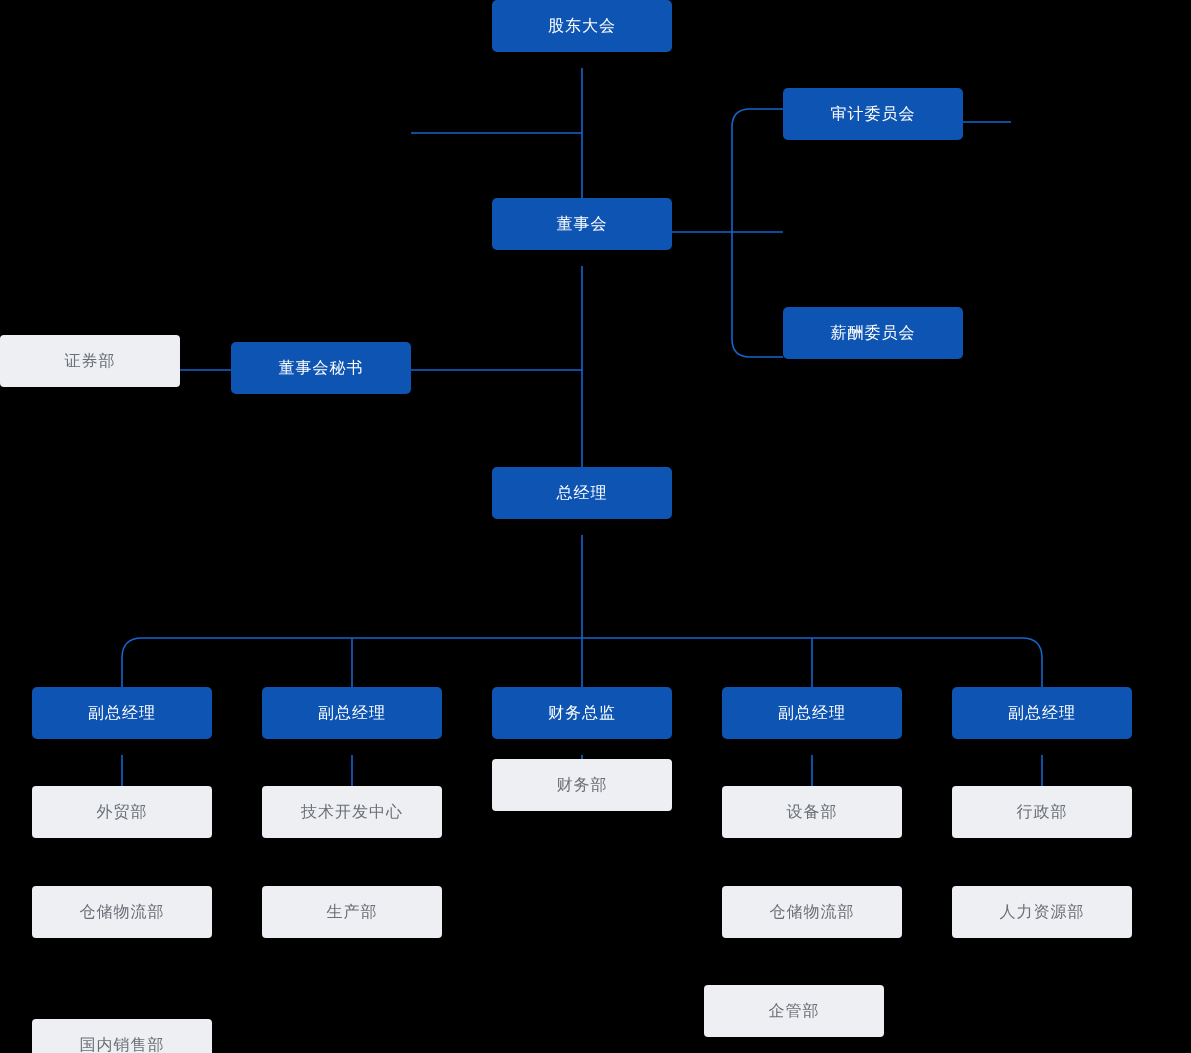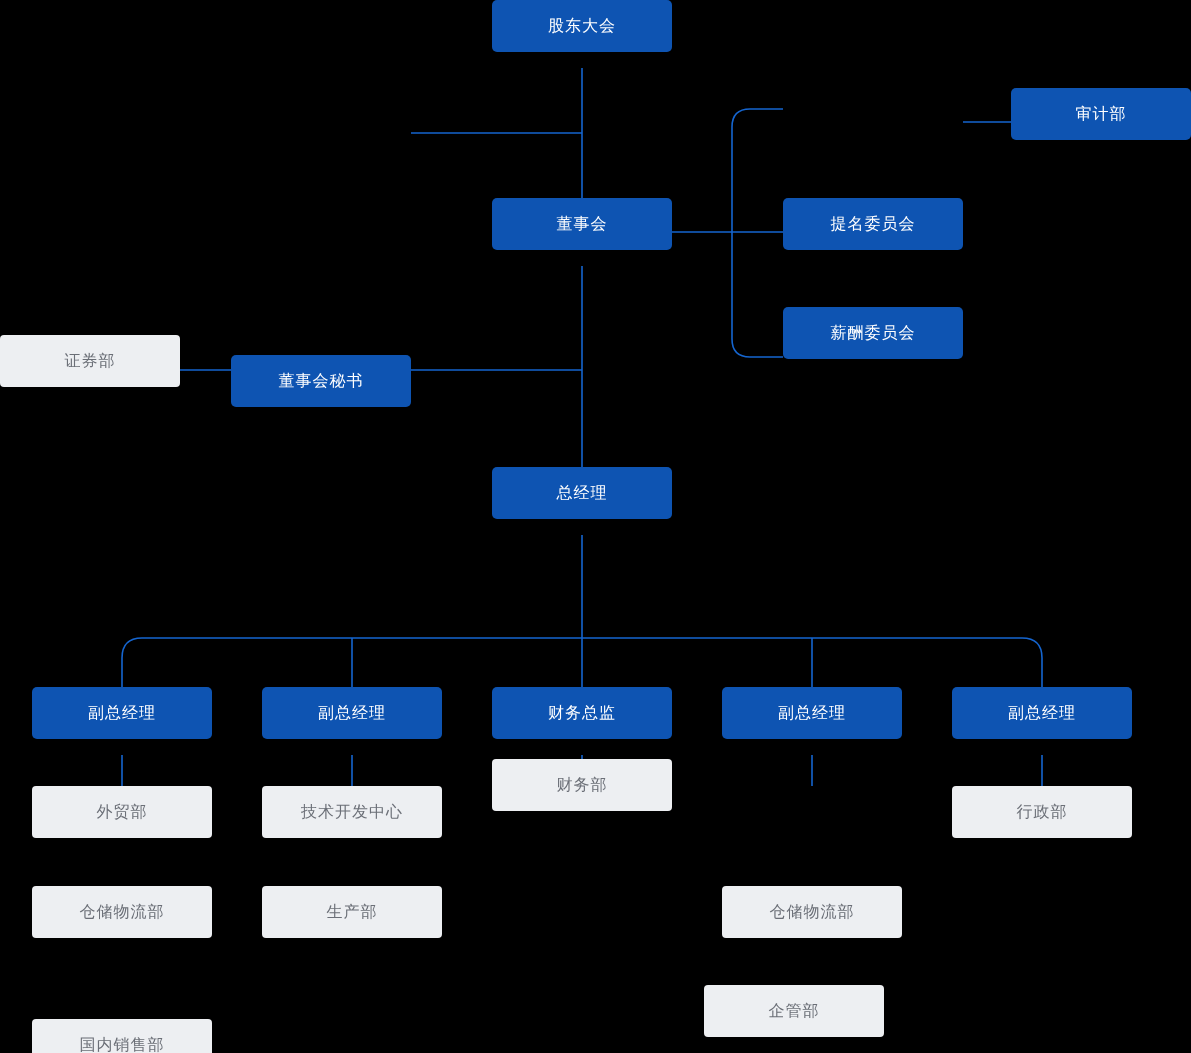--- a/index.html
+++ b/index.html
@@ -67,40 +67,41 @@
     <path d="M 122 755 V 786"></path>
     <path d="M 352 755 V 786"></path>
     <path d="M 582 755 V 786"></path>
     <path d="M 812 755 V 786"></path>
     <path d="M 1042 755 V 786"></path>
   </svg>
 
   <div class="node primary" style="left:492px;top:0">股东大会</div>
   <div class="node primary" style="left:492px;top:198px">董事会</div>
 
-  <div class="node primary" style="left:1011px;top:88px">审计部</div>
-  <div class="node primary" style="left:783px;top:198px">提名委员会</div>
+  <div class="node primary" style="left:783px;top:88px">审计委员会</div>
   <div class="node secondary" style="left:0;top:335px">证券部</div>
 
   <div class="node primary" style="left:783px;top:307px">薪酬委员会</div>
-  <div class="node primary" style="left:231px;top:355px">董事会秘书</div>
+  <div class="node primary" style="left:231px;top:342px">董事会秘书</div>
 
   <div class="node primary" style="left:492px;top:467px">总经理</div>
 
   <div class="node primary" style="left:32px;top:687px">副总经理</div>
   <div class="node primary" style="left:262px;top:687px">副总经理</div>
   <div class="node primary" style="left:492px;top:687px">财务总监</div>
   <div class="node primary" style="left:722px;top:687px">副总经理</div>
   <div class="node primary" style="left:952px;top:687px">副总经理</div>
 
   <div class="node secondary" style="left:32px;top:786px">外贸部</div>
   <div class="node secondary" style="left:262px;top:786px">技术开发中心</div>
   <div class="node secondary" style="left:492px;top:759px">财务部</div>
+  <div class="node secondary" style="left:722px;top:786px">设备部</div>
   <div class="node secondary" style="left:952px;top:786px">行政部</div>
 
   <div class="node secondary" style="left:32px;top:886px">仓储物流部</div>
   <div class="node secondary" style="left:262px;top:886px">生产部</div>
   <div class="node secondary" style="left:722px;top:886px">仓储物流部</div>
+  <div class="node secondary" style="left:952px;top:886px">人力资源部</div>
 
   <div class="node secondary" style="left:32px;top:1019px">国内销售部</div>
   <div class="node secondary" style="left:704px;top:985px">企管部</div>
 
 </div>
 
 </body></html>

